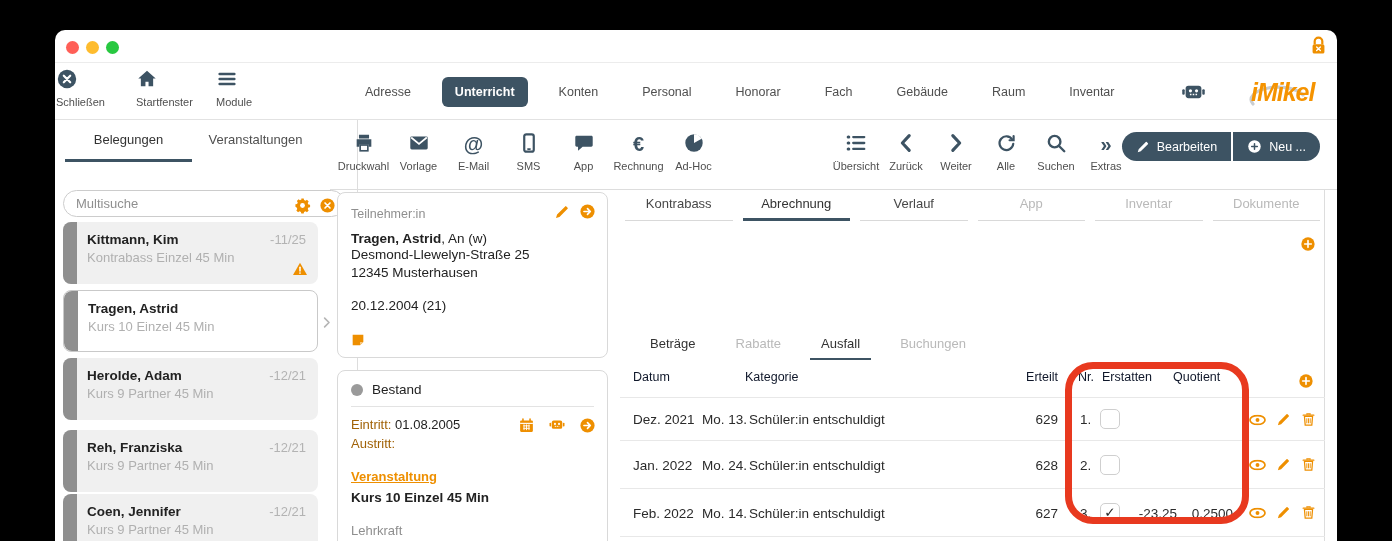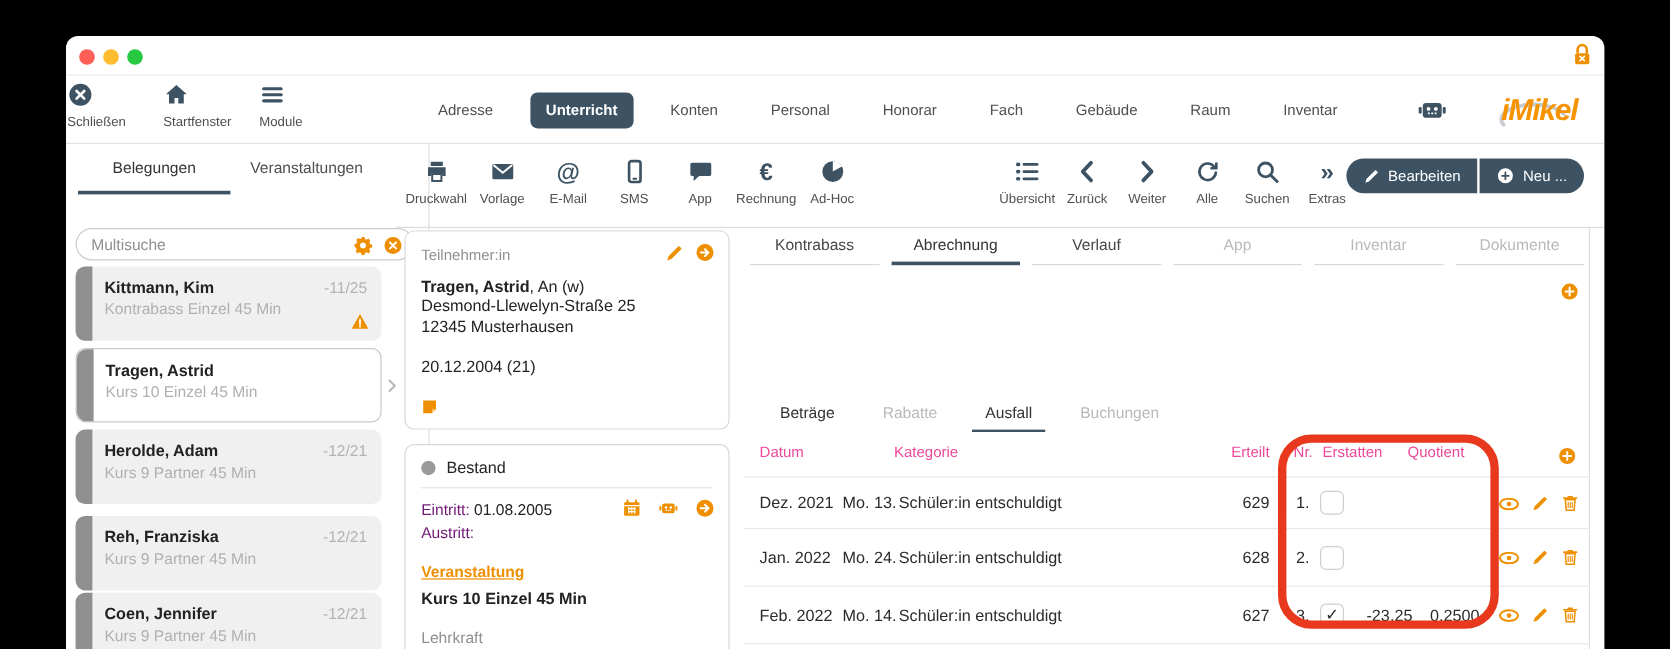--- a/index.html
+++ b/index.html
@@ -71,39 +71,39 @@
   .cardicons { position:absolute; right:11px; top:9px; display:flex; gap:9px; align-items:center; }
   .pname { margin-top:9px; font-size:13.5px; color:#222; }
   .pname b { font-weight:bold; }
   .pline { font-size:13.5px; color:#222; line-height:18px; }
   .pdate { font-size:13.5px; color:#222; margin-top:16px; }
   .noteicon { position:absolute; left:12px; bottom:9px; }
   .besthead { display:flex; align-items:center; gap:9px; padding-bottom:9px; border-bottom:1px solid #e3e3e3; }
   .graydot { width:12px; height:12px; border-radius:50%; background:#9a9a9a; }
   .besttitle { font-size:13.5px; color:#222; }
   .bestrow { margin-top:10px; font-size:13px; }
-  .glabel { color:#701a75; } .gval { color:#222; }
+  .glabel { color:#a16207; } .gval { color:#222; }
   .bicons { position:absolute; right:11px; top:44px; display:flex; gap:13px; align-items:center; }
   .vlink { display:inline-block; margin-top:18px; font-size:13px; color:#ee8f00; text-decoration:underline; font-weight:bold; }
   .vcourse { font-size:13.5px; font-weight:bold; color:#222; margin-top:5px; }
   .tlabel2 { font-size:13px; color:#8f8f8f; margin-top:18px; }
 
   
   .panel { position:absolute; left:290px; top:70px; right:0; bottom:0; }
   .panel-inner { position:absolute; left:0; top:0; width:705px; bottom:0; border-right:1px solid #ddd; }
   .dtabs { position:absolute; left:0; top:6px; width:705px; display:flex; }
   .dtab { flex:1; margin:0 5px; text-align:center; font-size:13px; color:#474747; padding-bottom:9px; border-bottom:1px solid #d9d9d9; }
   .dtab.active { color:#333; border-bottom:3px solid #3d5363; padding-bottom:7px; }
   .dtab.disabled { color:#b9b9b9; }
   .panelplus { position:absolute; left:680px; top:44px; }
   .subtabs { position:absolute; left:30px; top:146px; display:flex; gap:40px; }
   .stabd { font-size:13px; color:#333; padding-bottom:7px; }
   .stabd.active { border-bottom:2.5px solid #3d5363; padding-left:11px; padding-right:11px; margin-left:-11px; margin-right:-11px; }
   .stabd.disabled { color:#b9b9b9; }
-  .thead { position:absolute; left:0; top:180px; width:705px; height:20px; font-size:12.5px; color:#ec4899; }
+  .thead { position:absolute; left:0; top:180px; width:705px; height:20px; font-size:12.5px; color:#0f172a; }
   .thead span { position:absolute; }
   .th-datum{ left:13px; } .th-kat{ left:125px; } .th-ert{ left:380px; width:58px; text-align:right; }
   .th-nr{ left:458px; } .th-erst{ left:482px; } .th-quot{ left:553px; width:60px; text-align:left; }
   .theadplus { position:absolute; left:678px; top:181px; }
   .trow { position:absolute; left:0; width:705px; border-top:1px solid #e8e8e8; }
   .trow .cell { position:absolute; top:50%; transform:translateY(-50%); font-size:13.5px; color:#2b2b2b; white-space:nowrap; }
   .c-datum{ left:13px; } .c-tag{ left:82px; } .c-kat{ left:129px; }
   .c-ert{ left:380px; width:58px; text-align:right; }
   .c-nr{ left:460px; }
   .c-chk{ left:480px; width:20px; height:20px; border:1.5px solid #cfcfcf; border-radius:5px; background:#fff; text-align:center; font-size:14px; line-height:17px; color:#222; }

